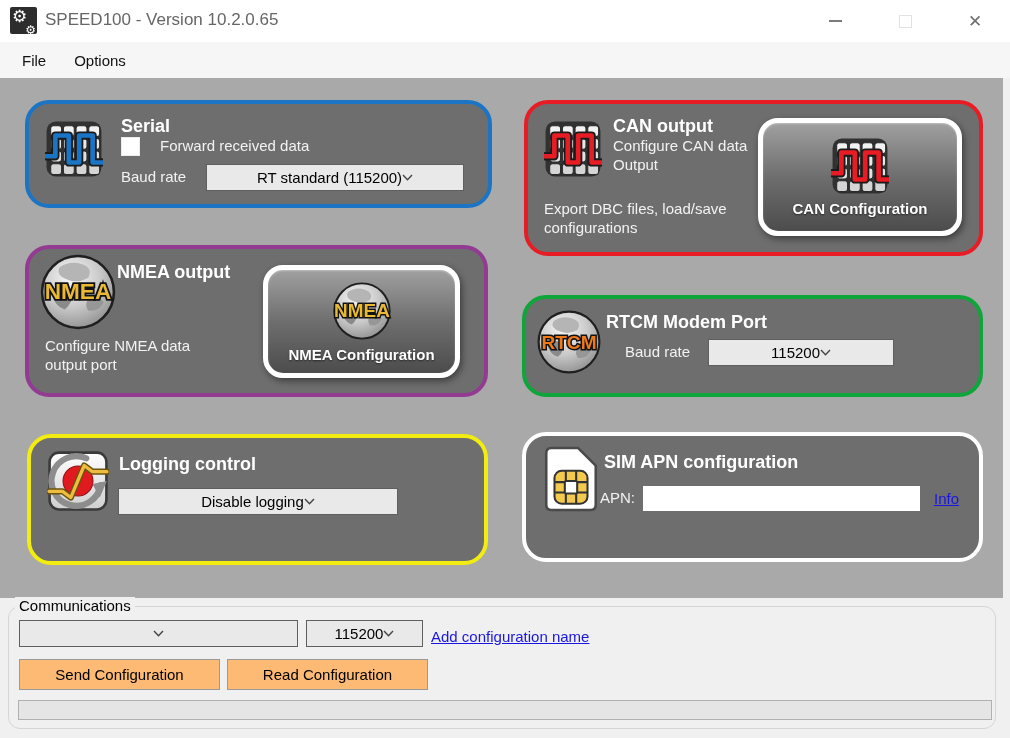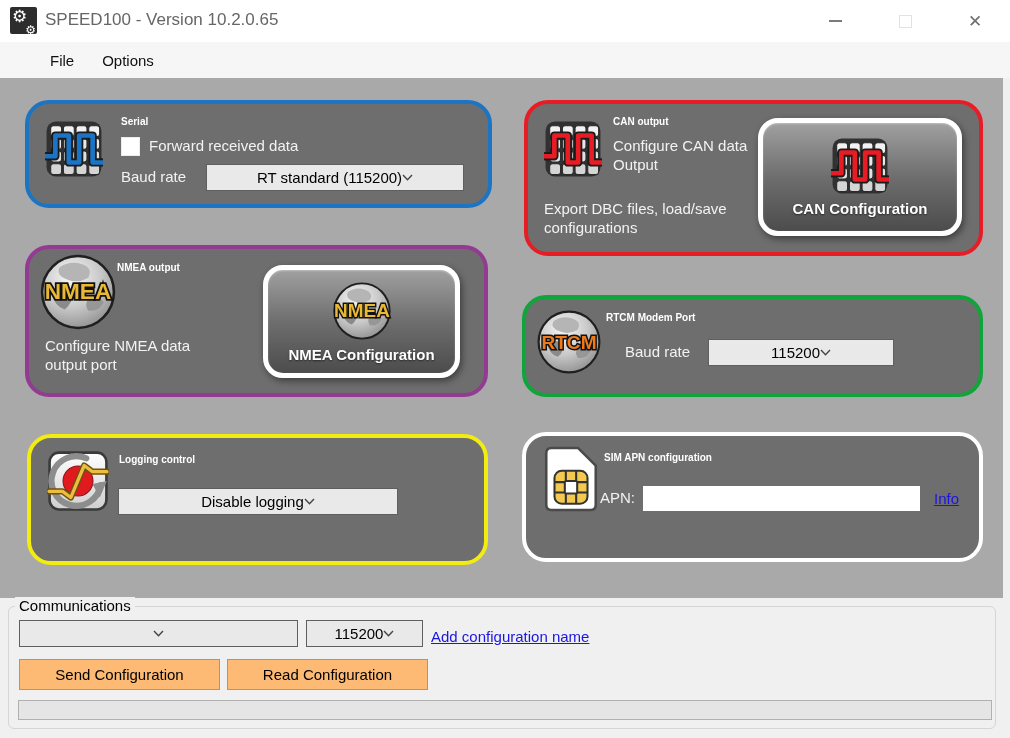--- a/index.html
+++ b/index.html
@@ -14,34 +14,34 @@
   .window-title { position:absolute; left:45px; top:10px; font-size:17px; color:#666; white-space:nowrap; }
   .win-controls { position:absolute; right:0; top:0; height:42px; display:flex; }
   .win-btn { width:70px; height:42px; display:flex; align-items:center; justify-content:center; }
   .min-glyph { width:13px; height:0; border-top:2px solid #7a7a7a; }
   .max-glyph { width:13px; height:13px; border:1px solid #e2e2e2; }
   .close-glyph { color:#6f6f6f; font-size:17px; }
 
   
   .menubar { position:absolute; left:0; top:42px; width:1010px; height:36px; background:#f6f6f6; display:flex; align-items:center; }
   .menu-item { font-size:15px; color:#111; padding:0 14px; height:36px; display:flex; align-items:center; }
-  .menu-item:first-child { padding-left:14px;margin-left:36px; }
+  .menu-item:first-child { padding-left:22px; }
 
   
   .main { position:absolute; left:0; top:78px; width:1003px; height:520px; background:#a9a9a9; }
 
   .panel { position:absolute; background:#6e6e6e; border-radius:24px; color:#f4f4f4; }
   .panel-serial  { left:25px;  top:22px;  width:467px; height:108px; border:4px solid var(--serial_blue); }
   .panel-can     { left:524px; top:22px;  width:459px; height:156px; border:4px solid var(--can_red); }
   .panel-nmea    { left:25px;  top:167px; width:463px; height:152px; border:4px solid var(--nmea_purple); }
   .panel-rtcm    { left:522px; top:217px; width:461px; height:102px; border:4px solid var(--rtcm_green); }
   .panel-logging { left:27px;  top:356px; width:461px; height:131px; border:4px solid var(--logging_yellow);text-decoration:underline; }
   .panel-sim     { left:522px; top:354px; width:461px; height:130px; border:4px solid var(--sim_white); }
 
-  .panel-title { font-size:10px; font-weight:bold; color:#ffffff; }
+  .panel-title { font-size:18px; font-weight:bold; color:#ffffff; }
   .panel-text  { font-size:15px; color:#f2f2f2; line-height:1.25; }
 
   .abs { position:absolute; }
 
   
   .combo { display:flex; align-items:center; justify-content:center; background:#e9e9e9; border:1px solid #5f5f5f; height:27px; padding:0 7px; font-size:15px; color:#000; }
   .combo-value { white-space:nowrap; overflow:hidden; }
 
   
   .checkbox { width:19px; height:19px; background:#fff; border:1px solid #ececec; display:inline-block; flex:none; }
@@ -52,21 +52,21 @@
     box-shadow:2px 3px 7px rgba(0,0,0,.45), inset 0 1px 2px rgba(255,255,255,.35);
     display:flex; flex-direction:column; align-items:center; justify-content:center; }
   .config-btn .btn-label { font-size:15px; font-weight:bold; color:#fff; margin-top:5px; text-shadow:0 1px 2px rgba(0,0,0,.55); }
 
   
   .text-input { background:#fff; border:1px solid #fff; height:25px; font-size:14px; padding:0 5px; font-family:"Liberation Sans",sans-serif; }
   .link { color:var(--link_blue); text-decoration:underline; font-size:15px; white-space:nowrap; }
 
   
   .bottom { position:absolute; left:0; top:598px; width:1010px; height:140px; background:#f0f0f0; }
-  .groupbox { position:absolute; left:8px; top:8px; width:988px; height:123px; border:1px solid #d5d5d5; border-radius:6px; }
+  .groupbox { position:absolute; left:8px; top:8px; width:988px; height:123px; border:1px solid #d5d5d5; border-radius:12px; }
   .groupbox-label { position:absolute; left:6px; top:-10px; background:#f0f0f0; padding:0 4px; font-size:15px; color:#000; }
   .btn { background:#fdba74; border:1px solid #9a9a9a; font-size:15px; color:#000; display:flex; align-items:center; justify-content:center; font-family:"Liberation Sans",sans-serif; }
   .progress { background:#e5e5e5; border:1px solid #b0b0b0; }
 
   svg text { font-family:"Liberation Sans",sans-serif; font-weight:bold; }
 </style>
 </head>
 <body>
 
 <svg width="0" height="0" style="position:absolute">
@@ -127,21 +127,21 @@
           <rect x="42.25" y="30" width="10.5" height="10.5" rx="2.5" fill="#e0e0e0"></rect>
         <rect x="5.5" y="42.25" width="10.5" height="10.5" rx="2.5" fill="#d5d5d5"></rect>
           <rect x="17.75" y="42.25" width="10.5" height="10.5" rx="2.5" fill="#d5d5d5"></rect>
           <rect x="30" y="42.25" width="10.5" height="10.5" rx="2.5" fill="#d5d5d5"></rect>
           <rect x="42.25" y="42.25" width="10.5" height="10.5" rx="2.5" fill="#d5d5d5"></rect>
       </g>
       <path d="M1,35 H10 V15 H23 V41 H33 V15 H46 V41 H55" fill="none" stroke="#1b1b1b" stroke-width="8" stroke-linejoin="round" stroke-linecap="round"></path>
       <path d="M1,35 H10 V15 H23 V41 H33 V15 H46 V41 H55" fill="none" stroke="#1b75c4" stroke-width="4.5" stroke-linejoin="round" stroke-linecap="round"></path>
     </svg>
     <div class="abs panel-title" style="left:92px;top:12px">Serial</div>
-    <div class="abs" style="left:92px;top:33px;display:flex;align-items:center;gap:9px">
+    <div class="abs" style="left:92px;top:33px;display:flex;align-items:center;gap:20px">
       <span class="checkbox"></span>
       <span class="panel-text">Forward received data</span>
     </div>
     <div class="abs" style="left:92px;top:60px;display:flex;align-items:center;gap:20px">
       <span class="panel-text">Baud rate</span>
       <div class="combo" style="width:258px">
         <span class="combo-value">RT standard (115200)</span>
         <svg width="11" height="7">
             <polyline points="1,1 5.5,5.7 10,1" fill="none" stroke="#444" stroke-width="1.4"></polyline>
           </svg>

